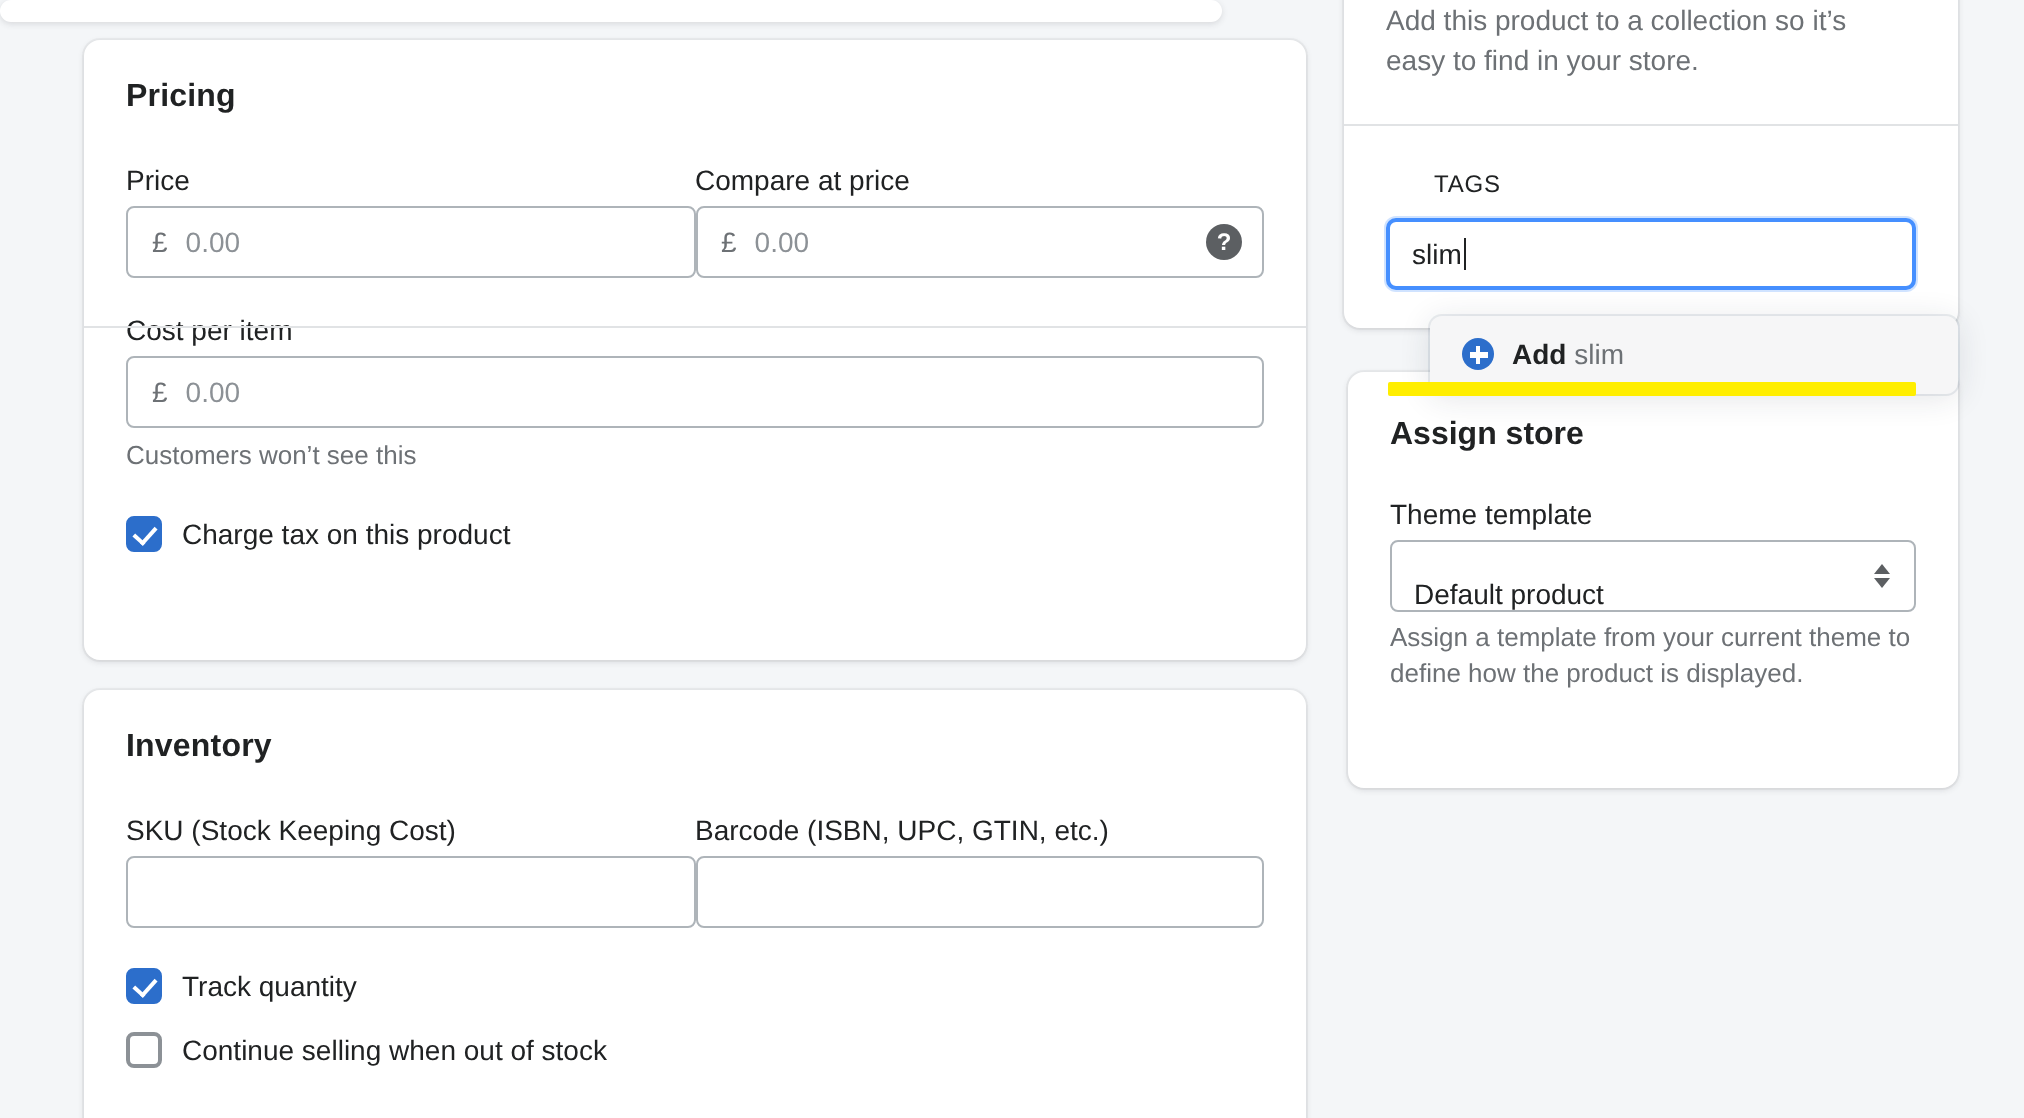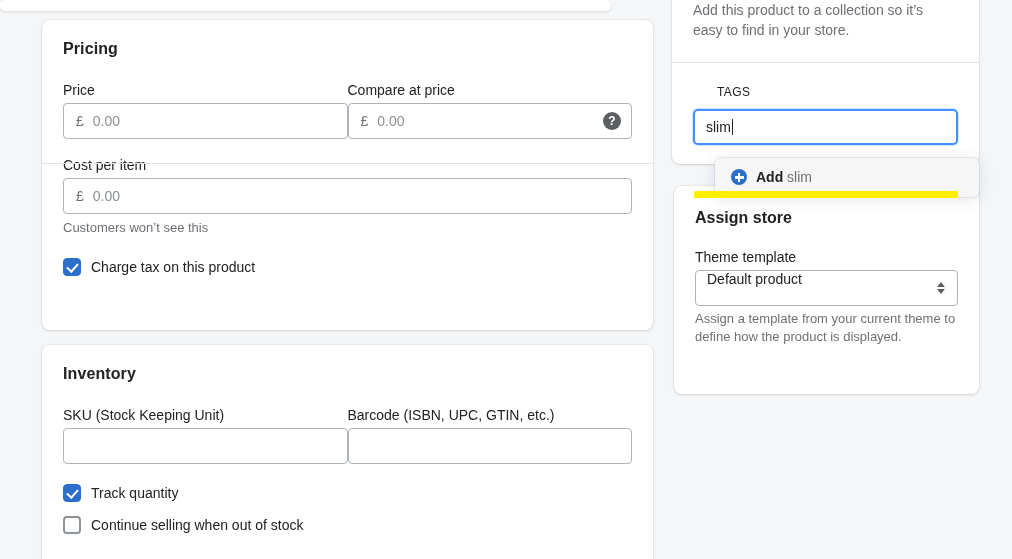--- a/index.html
+++ b/index.html
@@ -247,21 +247,21 @@
     line-height: 20px;
     margin: 0 0 20px 0;
   }
   .select {
     position: relative;
     height: 36px;
     border: 1px solid #aeb4b9;
     border-radius: 4px;
     background: #ffffff;
     display: flex;
-    align-items: flex-start;
+    align-items: flex-end;
     padding: 0 32px 0 11px;
     font-size: 14px;
     color: #202223;
     cursor: pointer;
   }
   .select-arrows {
     position: absolute;
     right: 11px; top: 50%;
     transform: translateY(-50%);
     width: 9px; height: 16px;
@@ -322,21 +322,21 @@
       </div>
     </div>
   </div>
 
   <div class="card card-inventory">
     <div class="card-section">
       <h2 class="card-title">Inventory</h2>
 
       <div class="row2">
         <div class="col">
-          <label class="field-label">SKU (Stock Keeping Unit)</label>
+          <label class="field-label">SKU (Stock Keeping Cost)</label>
           <div class="textfield">
             <span class="value"></span>
           </div>
         </div>
         <div class="col">
           <label class="field-label">Barcode (ISBN, UPC, GTIN, etc.)</label>
           <div class="textfield">
             <span class="value"></span>
           </div>
         </div>

